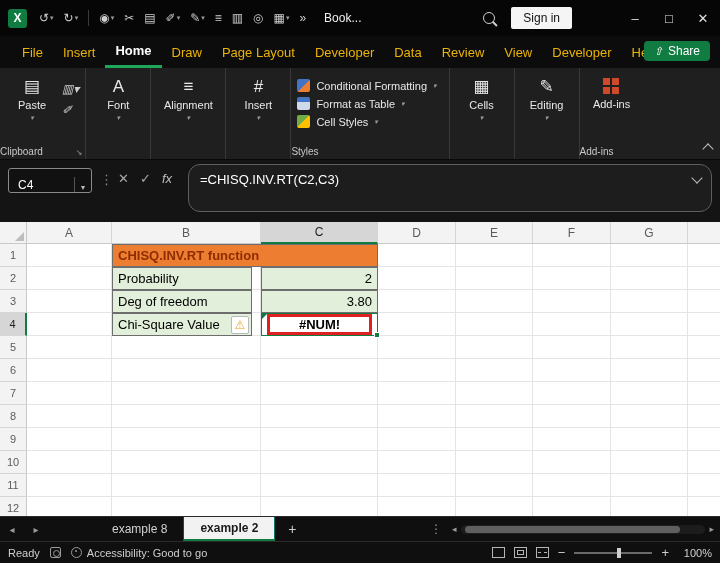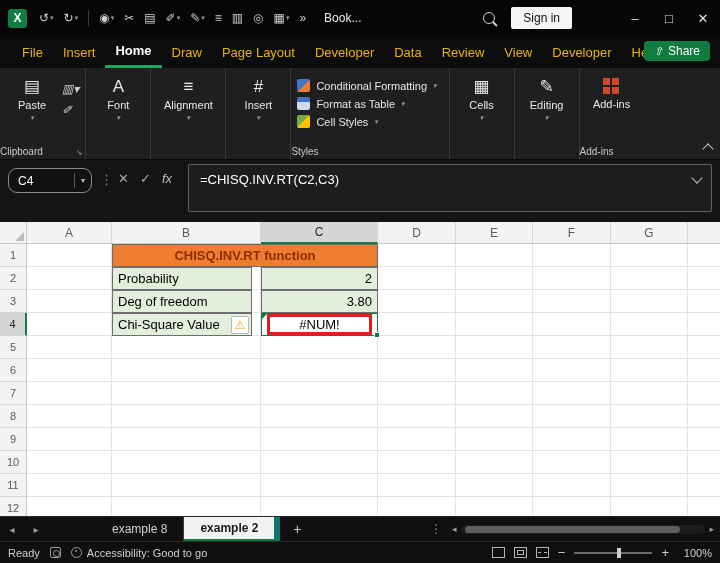--- a/index.html
+++ b/index.html
@@ -49,30 +49,30 @@
   .stylerow .sqic { width:13px; height:13px; display:inline-block; border-radius:2px; }
   .stylerow .scar { font-size:7px; color:#9a9a9a; }
   .addin-ic { width:17px; height:17px; display:grid; grid-template-columns:7px 7px; grid-template-rows:7px 7px; gap:2px; }
   .addin-ic span { background:#D0492B; }
   .collapse { position:absolute; right:8px; bottom:6px; width:8px; height:8px; border-top:1.5px solid #c0c0c0;
           border-right:1.5px solid #c0c0c0; transform:rotate(-45deg); }
 
   
   .fbar { height:62px; background:#141414; position:relative; }
   .namebox { position:absolute; left:8px; top:8px; width:84px; height:25px; background:#111;
-          border:1px solid #8a8a8a; border-radius:9px; display:flex; align-items:center; color:#fff; font-size:12px; }
+          border:1px solid #8a8a8a; border-radius:3px; display:flex; align-items:flex-end; color:#fff; font-size:12px; }
   .namebox .nbval { padding-left:9px; flex:1; }
   .namebox .nbdiv { width:1px; height:15px; background:#555; }
   .namebox .nbcar { font-size:8px; color:#bbb; padding:0 6px; }
   .fdots { position:absolute; left:100px; top:12px; color:#8a8a8a; font-size:13px; }
   .fcancel { position:absolute; left:118px; top:11px; color:#a8a8a8; font-size:13px; }
   .fenter { position:absolute; left:140px; top:11px; color:#a8a8a8; font-size:13px; }
   .ffx { position:absolute; left:162px; top:11px; color:#bdbdbd; font-size:13px; font-style:italic; }
   .finput { position:absolute; left:188px; right:8px; top:4px; height:48px; background:#1d1d1d;
-          border:1px solid #5f5f5f; border-radius:2px; color:#fff; font-size:13px; padding:7px 26px 0 11px; }
+          border:1px solid #5f5f5f; border-radius:12px; color:#fff; font-size:13px; padding:7px 26px 0 11px; }
   .finput .chevd { position:absolute; right:10px; top:9px; width:8px; height:8px; border-right:1.5px solid #bbb;
           border-bottom:1.5px solid #bbb; transform:rotate(45deg); }
 
   
   .sheet { position:relative; height:294px; background:#fff; overflow:hidden; }
   .corner { position:absolute; left:0; top:0; width:27px; height:22px; background:#f3f3f3;
           border-right:1px solid #c9c9c9; border-bottom:1px solid #c9c9c9; }
   .corner::after { content:""; position:absolute; right:2px; bottom:2px; border-left:9px solid transparent;
           border-bottom:9px solid #bdbdbd; }
   .colhead { position:absolute; left:27px; top:0; right:0; height:22px; display:flex; }
@@ -90,41 +90,41 @@
         transparent 234px, transparent 350px, #e4e4e4 350px, #e4e4e4 351px,
         transparent 351px, transparent 428px, #e4e4e4 428px, #e4e4e4 429px,
         transparent 429px, transparent 505px, #e4e4e4 505px, #e4e4e4 506px,
         transparent 506px, transparent 583px, #e4e4e4 583px, #e4e4e4 584px,
         transparent 584px, transparent 660px, #e4e4e4 660px, #e4e4e4 661px, transparent 661px),
       repeating-linear-gradient(180deg, transparent 0, transparent 22px, #e4e4e4 22px, #e4e4e4 23px);
   }
   .cell { position:absolute; height:23px; font-size:13px; line-height:21px; border:1px solid #6d6d6d;
           padding:0 5px; color:#000; }
   .cell.title { left:85px; top:0; width:266px; background:#ED7D31; color:#8F2D00; font-weight:bold;
-          text-align:center; }
+          text-align:left; }
   .cell.lbl { left:85px; width:140px; background:#E2EFDA; }
   .cell.val { left:234px; width:117px; background:#E2EFDA; text-align:right; }
-  .cell.c4 { left:234px; top:69px; width:117px; background:#fff; border:1px solid #107C41; overflow:visible; }
+  .cell.c4 { left:234px; top:69px; width:117px; background:#fff; border:1px solid #107C41; overflow:visible;font-weight:bold; }
   .redbox { position:absolute; left:5px; right:5px; top:0; bottom:0; border:3px solid #E02020;
           display:flex; align-items:center; justify-content:center; font-size:13px; color:#000; }
   .fillhandle { position:absolute; right:-3px; bottom:-3px; width:6px; height:6px; background:#107C41;
           border:1px solid #fff; }
   .errtri { position:absolute; left:0; top:0; border-top:5px solid #1E7145; border-right:5px solid transparent; }
   .warn { position:absolute; right:2px; top:2px; width:18px; height:18px; background:#fff;
           border:1px solid #b9b9b9; border-radius:2px; display:flex; align-items:center; justify-content:center;
           font-size:12px; line-height:1; color:#E8A020; }
 
   
   .tabbar { height:25px; background:#0f0f0f; display:flex; align-items:stretch; position:relative;
           border-top:1px solid #2a2a2a; color:#cfcfcf; }
   .tnav { width:24px; display:flex; align-items:center; justify-content:center; font-size:10px; color:#9a9a9a; }
   .tabspacer { width:48px; }
   .stab { padding:0 16px; display:flex; align-items:center; font-size:12px; color:#d2d2d2; }
   .stab.active { background:#f2f2f2; color:#1a1a1a; font-weight:bold; border-bottom:2px solid #107C41;
-          border-left:1px solid #3a3a3a; border-right:6px solid #0f766e; }
+          border-left:1px solid #3a3a3a; border-right:1px solid #0f766e; }
   .addsheet { width:34px; display:flex; align-items:center; justify-content:center; font-size:14px; color:#cfcfcf; }
   .tdots { position:absolute; left:430px; top:0; bottom:0; display:flex; align-items:center; font-size:12px; color:#9a9a9a; }
   .hscroll { position:absolute; left:452px; right:6px; top:0; bottom:0; display:flex; align-items:center; gap:4px; }
   .hscroll .sarrow { font-size:9px; color:#9a9a9a; }
   .hstrack { flex:1; height:9px; background:#1c1c1c; border-radius:5px; position:relative; }
   .hsthumb { position:absolute; left:4px; width:88%; top:1px; bottom:1px; background:#5f5f5f; border-radius:4px; }
 
   
   .statusbar { height:22px; background:#0f0f0f; border-top:1px solid #2a2a2a; display:flex; align-items:center;
           font-size:11px; color:#cfcfcf; padding:0 8px; gap:10px; }

